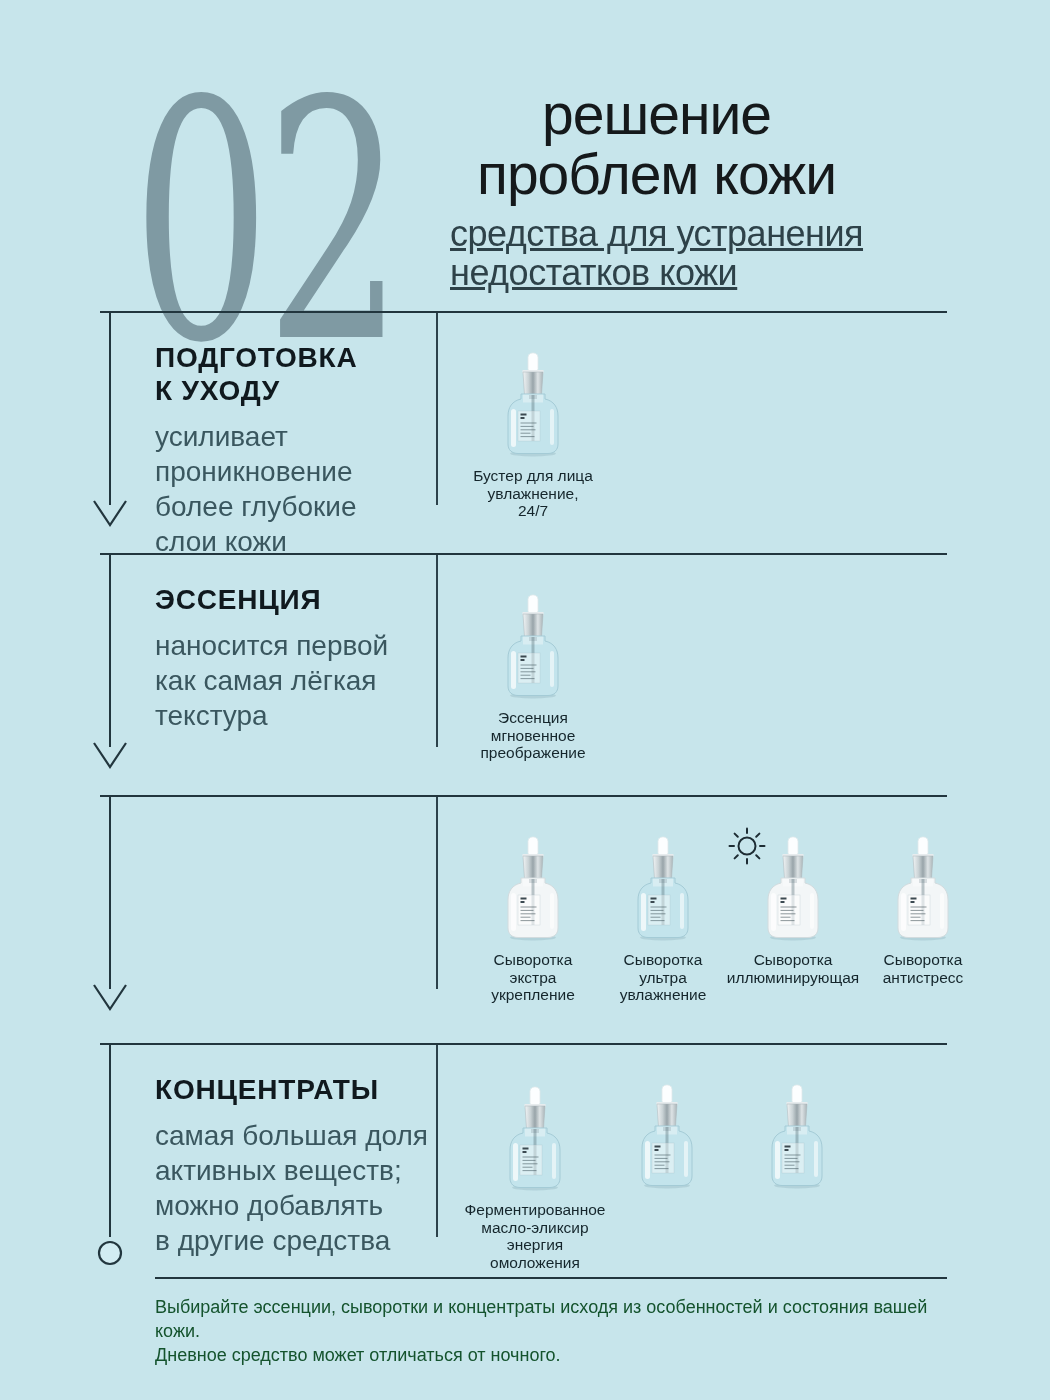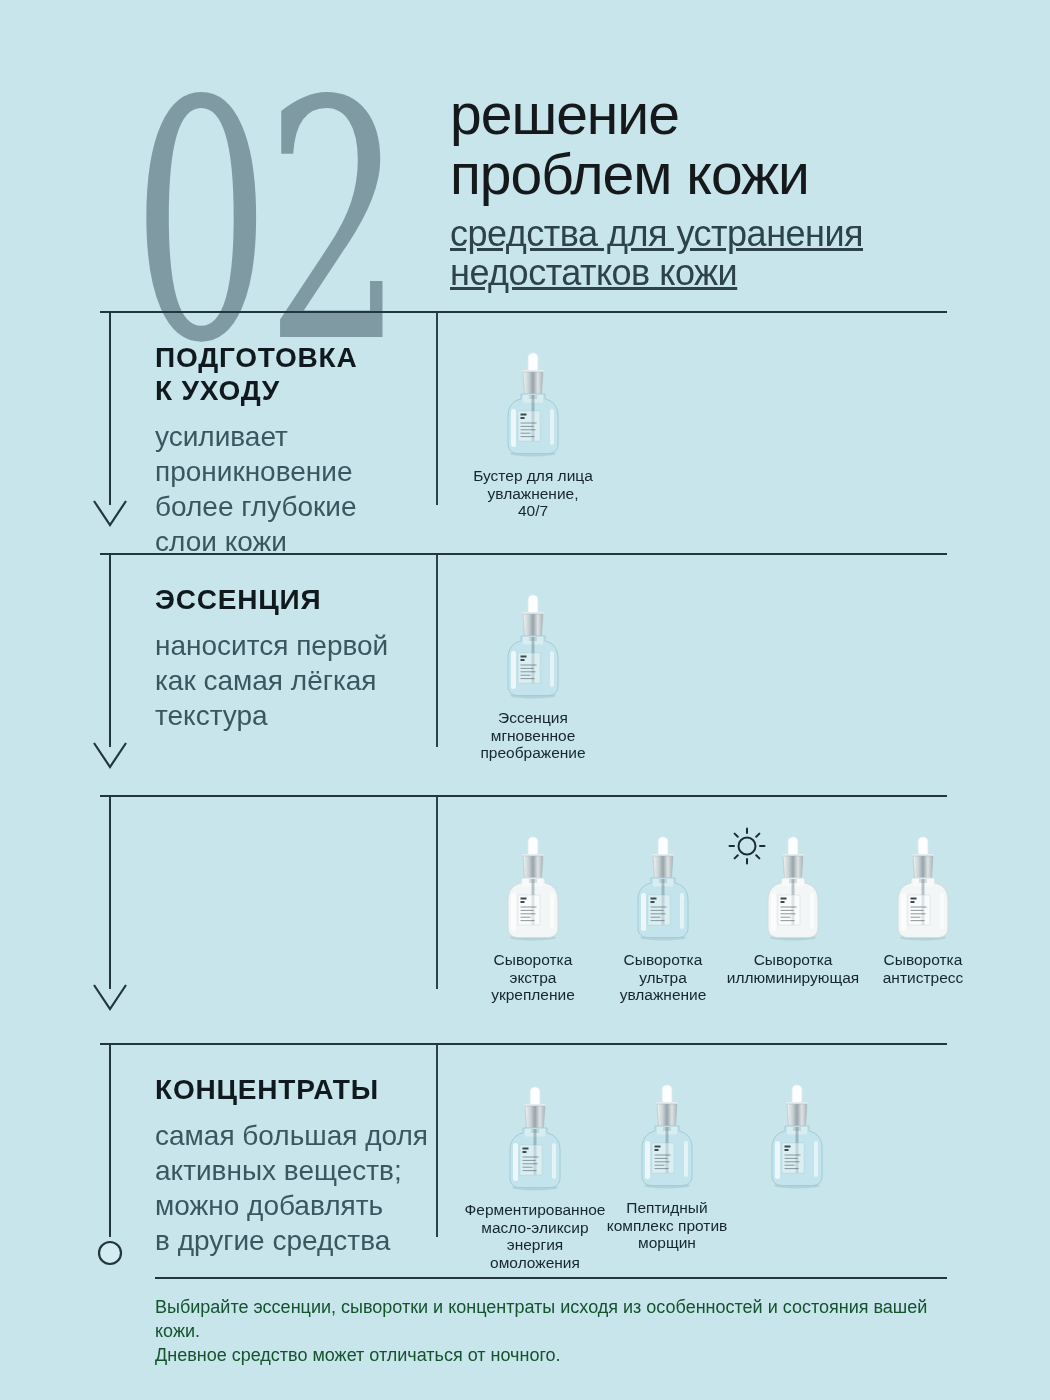--- a/index.html
+++ b/index.html
@@ -18,21 +18,21 @@
     font-family:"DejaVu Serif", serif;
     font-size:330px;line-height:1;color:#7f9aa3;
     transform:scaleX(.66);transform-origin:top left;
     letter-spacing:-8px;
   }
 
   
   .title-block{position:absolute;left:450px;top:84px;z-index:3;}
   .page-title{
     margin:0;font-size:57px;line-height:60px;font-weight:400;
-    color:#15191b;letter-spacing:-1px;white-space:pre-line;
+    color:#15191b;letter-spacing:-1px;white-space:pre-line;text-align:center;
   }
   .page-subtitle{
     margin-top:10px;font-size:36px;line-height:39px;font-weight:400;
     color:#2e4249;letter-spacing:-0.5px;white-space:pre-line;text-decoration:underline;
   }
 
   
   .section{position:absolute;left:0;width:891px;height:242px;z-index:2;}
   .topline{position:absolute;left:100px;top:0;width:847px;height:2px;background:#22363e;}
   .rail{position:absolute;left:109px;top:2px;width:2px;height:192px;background:#22363e;}
@@ -119,21 +119,21 @@
     <rect x="33.5" y="62.5" width="6" height="2" fill="#3c4a51"></rect>
     <rect x="33.5" y="66" width="4" height="2" fill="#3c4a51"></rect>
     <rect x="33.5" y="71.5" width="16" height="1" fill="rgba(58,80,88,.55)"></rect>
                 <rect x="33.5" y="74.9" width="13" height="1" fill="rgba(58,80,88,.55)"></rect>
                 <rect x="33.5" y="78.3" width="15" height="1" fill="rgba(58,80,88,.55)"></rect>
                 <rect x="33.5" y="81.7" width="10" height="1" fill="rgba(58,80,88,.55)"></rect>
                 <rect x="33.5" y="85.1" width="14" height="1" fill="rgba(58,80,88,.55)"></rect>
   </svg></div>
             <figcaption class="caption">Бустер для лица
 увлажнение,
-40/7</figcaption>
+24/7</figcaption>
           </figure>
         </div>
   </section>
 
   <section class="section" style="top: 553px;">
     <div class="topline"></div>
     <div class="rail"></div>
     <div class="rail-end" style="left: 90px; top: 188px;">
   <svg width="40" height="30" viewBox="0 0 40 30" xmlns="http://www.w3.org/2000/svg">
     <path d="M4,2 L20,26 L36,2" fill="none" stroke="#22363e" stroke-width="2.2"></path>
@@ -424,23 +424,20 @@
     <rect x="63" y="58" width="4" height="36" rx="2" fill="rgba(255,255,255,.55)"></rect>
     <rect x="31" y="60" width="22" height="30" fill="rgba(255,255,255,.40)" stroke="rgba(160,180,188,.45)" stroke-width="0.5"></rect>
     <rect x="33.5" y="62.5" width="6" height="2" fill="#3c4a51"></rect>
     <rect x="33.5" y="66" width="4" height="2" fill="#3c4a51"></rect>
     <rect x="33.5" y="71.5" width="16" height="1" fill="rgba(58,80,88,.55)"></rect>
                 <rect x="33.5" y="74.9" width="13" height="1" fill="rgba(58,80,88,.55)"></rect>
                 <rect x="33.5" y="78.3" width="15" height="1" fill="rgba(58,80,88,.55)"></rect>
                 <rect x="33.5" y="81.7" width="10" height="1" fill="rgba(58,80,88,.55)"></rect>
                 <rect x="33.5" y="85.1" width="14" height="1" fill="rgba(58,80,88,.55)"></rect>
   </svg></div>
-            <figcaption class="caption">Пептидный
-комплекс против
-морщин</figcaption>
           </figure>
           <figure class="figure" style="margin: 0px;">
             <div class="bottle">
   <svg width="92" height="106" viewBox="0 0 92 106" xmlns="http://www.w3.org/2000/svg">
     <defs>
       <linearGradient id="capg" x1="0" y1="0" x2="1" y2="0">
         <stop offset="0" stop-color="#f0f3f4"></stop>
                     <stop offset="0.28" stop-color="#c9d2d5"></stop>
         <stop offset="0.5" stop-color="#98a4a9"></stop>
                     <stop offset="0.74" stop-color="#dde3e5"></stop>

